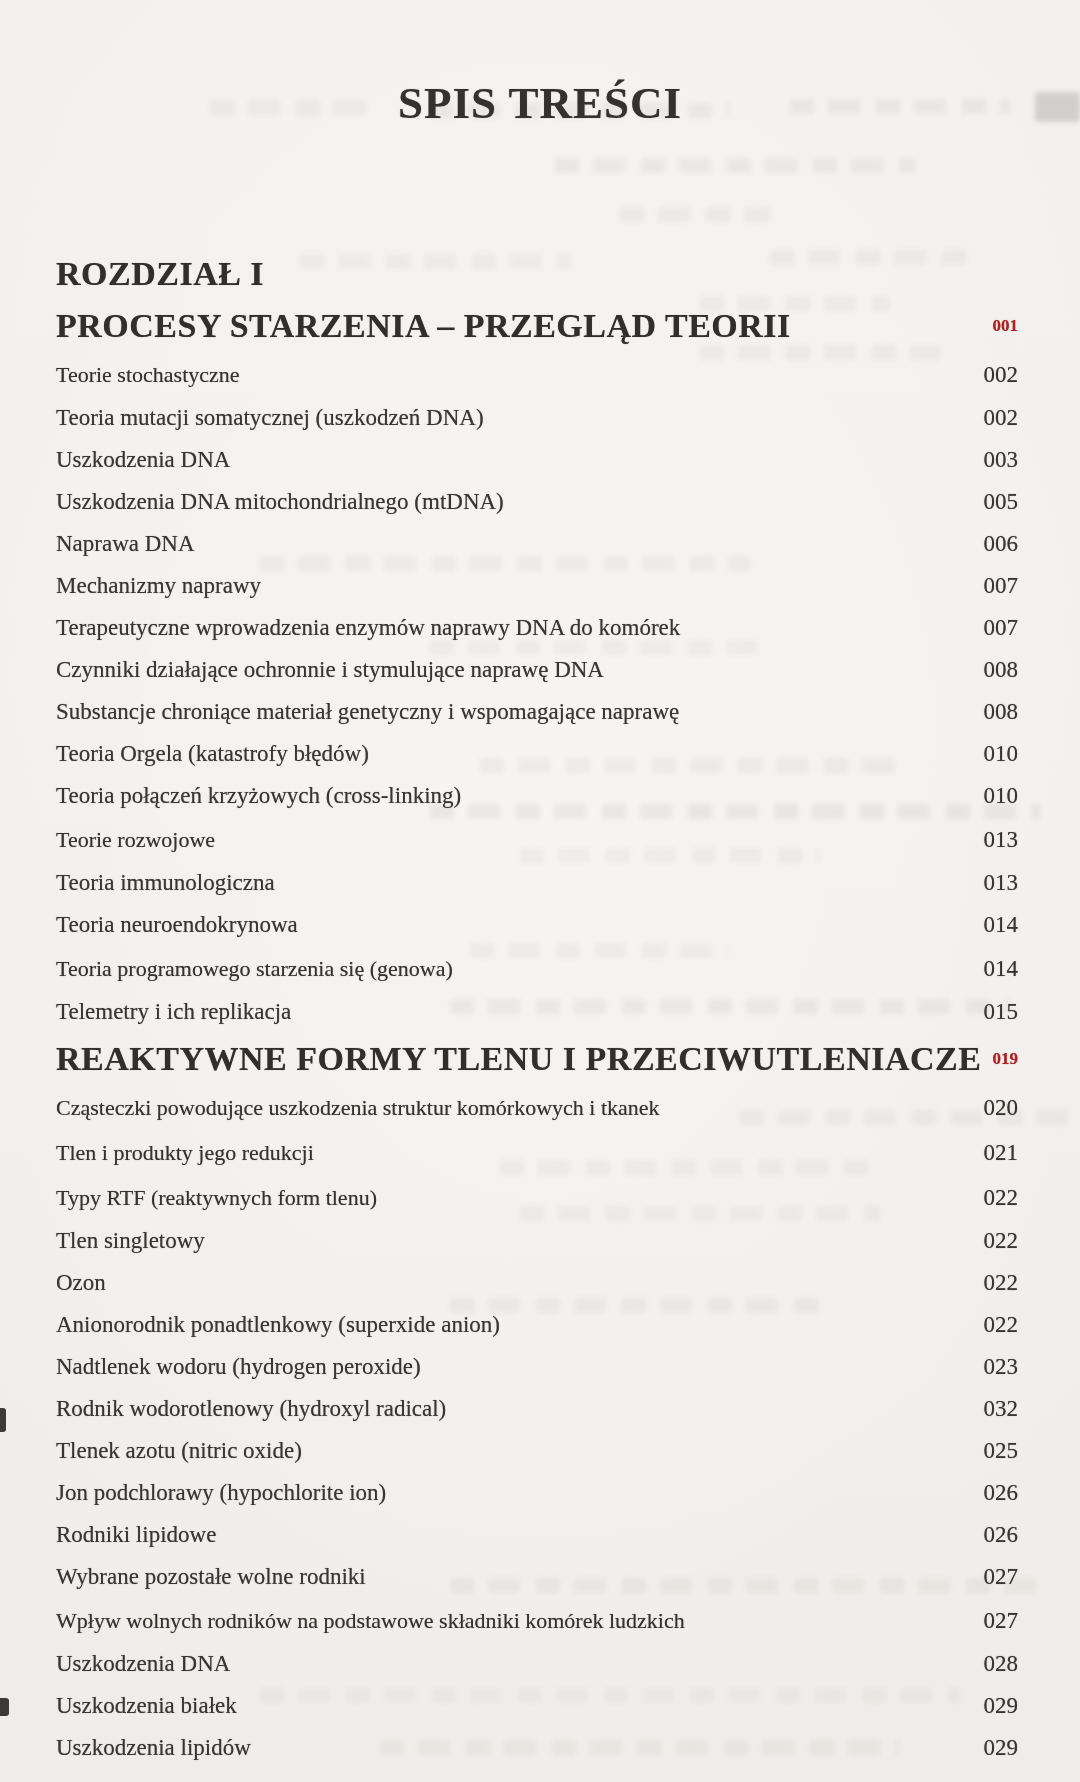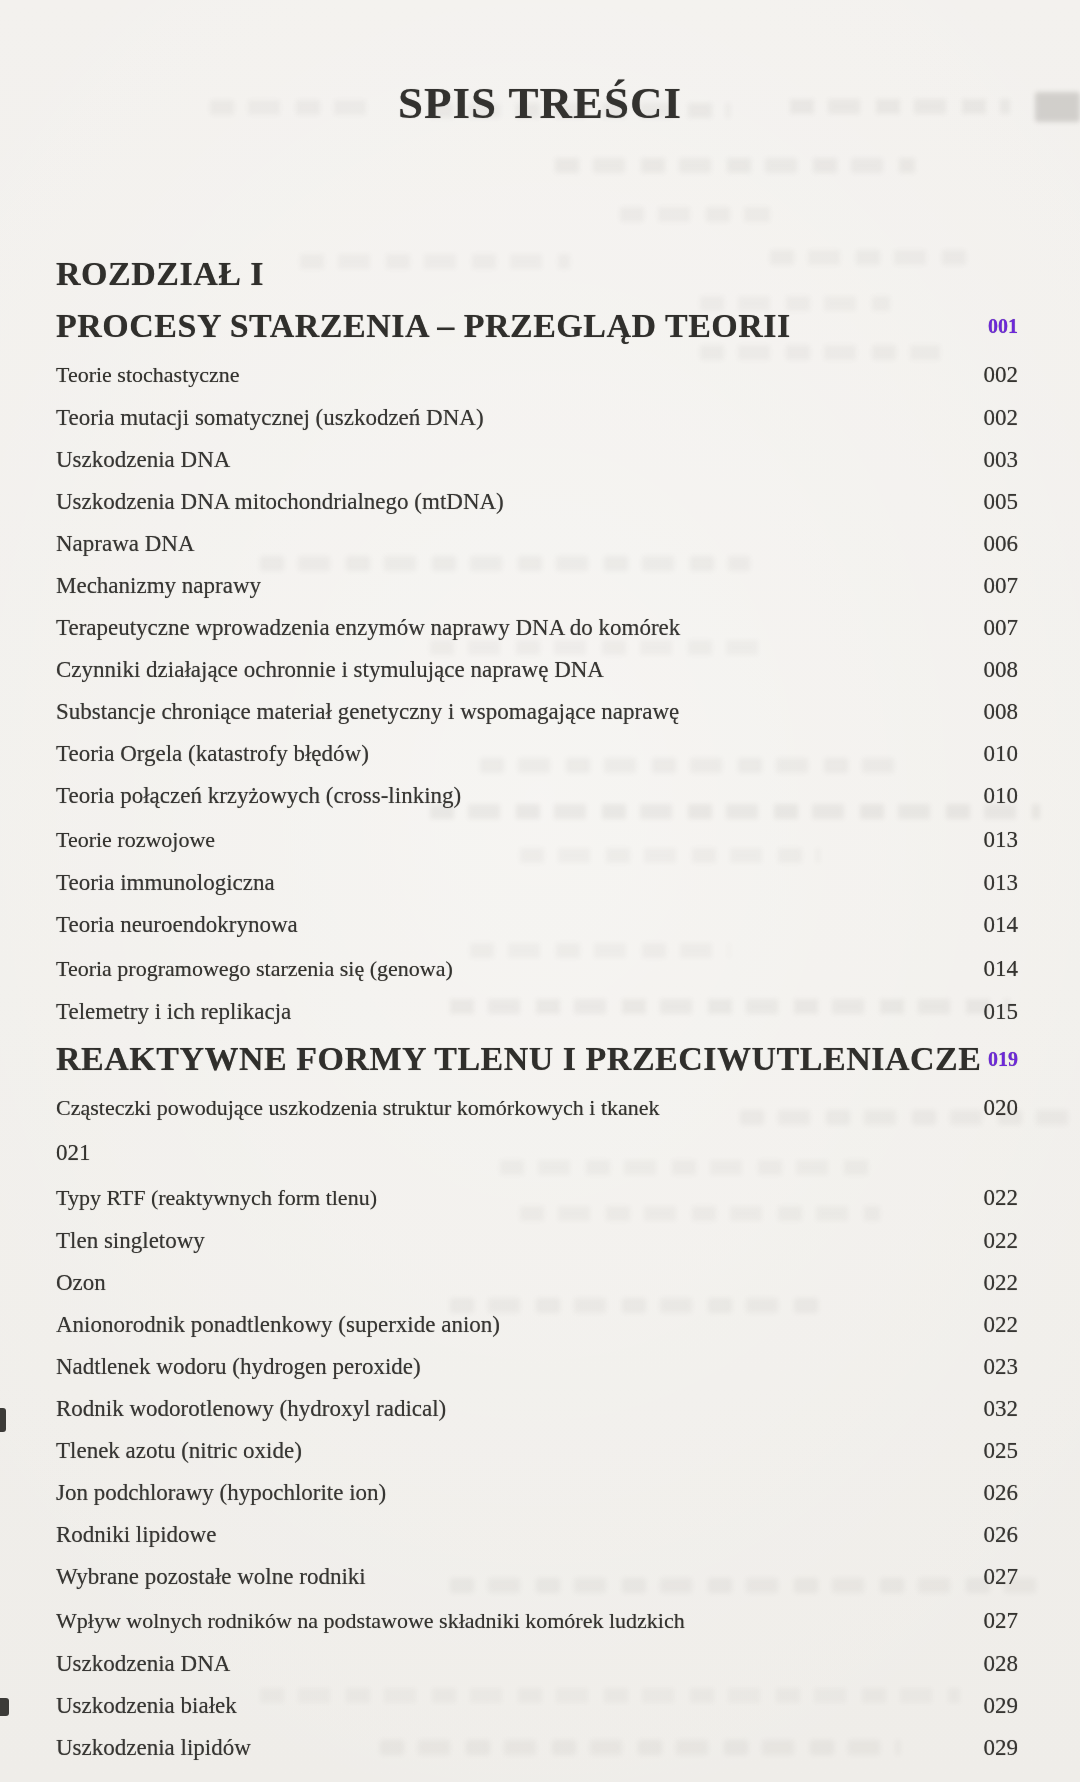--- a/index.html
+++ b/index.html
@@ -61,23 +61,23 @@
   }
 
   .row.chapter { height: 52px; align-items: center; }
   .row.chapter .label {
     font-size: 34px;
     font-weight: bold;
     letter-spacing: 0.5px;
     color: #302f2c;
   }
   .row.chapter .pagenum {
-    font-size: 20px;
+    font-size: 17px;
     font-weight: bold;
-    color: #6d28d9;
+    color: #b91c1c;
   }
 
   .row.section { height: 45px; align-items: center; }
   .row.section .label {
     font-size: 22px;
     color: #34332f;
   }
   .row.section .pagenum {
     font-size: 23px;
     color: #34332f;
@@ -229,20 +229,21 @@
   </div>
     <div class="row chapter">
     <span class="label">REAKTYWNE FORMY TLENU I PRZECIWUTLENIACZE</span>
     <span class="pagenum">019</span>
   </div>
     <div class="row section">
     <span class="label">Cząsteczki powodujące uszkodzenia struktur komórkowych i tkanek</span>
     <span class="pagenum">020</span>
   </div>
     <div class="row section">
+    <span class="label">Tlen i produkty jego redukcji</span>
     <span class="pagenum">021</span>
   </div>
     <div class="row section">
     <span class="label">Typy RTF (reaktywnych form tlenu)</span>
     <span class="pagenum">022</span>
   </div>
     <div class="row sub">
     <span class="label">Tlen singletowy</span>
     <span class="pagenum">022</span>
   </div>

